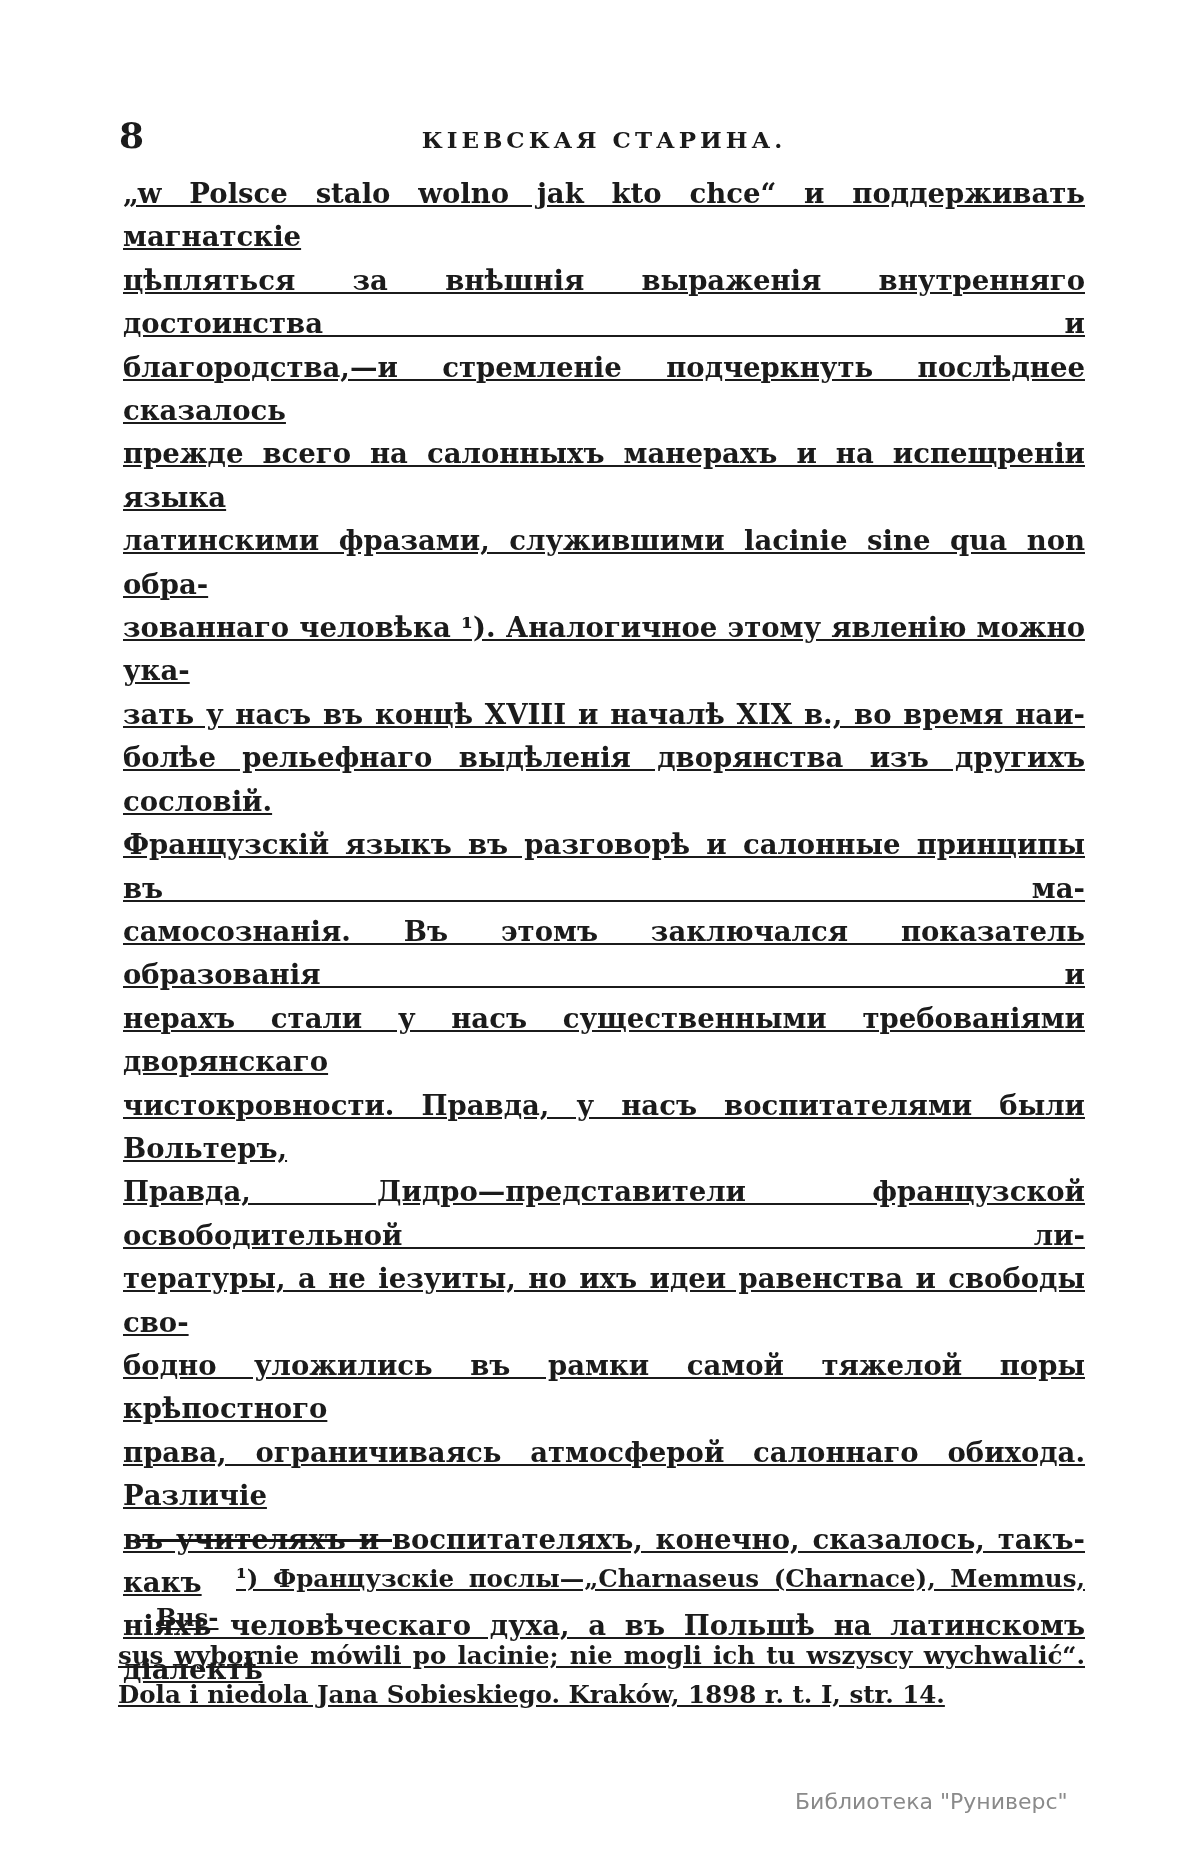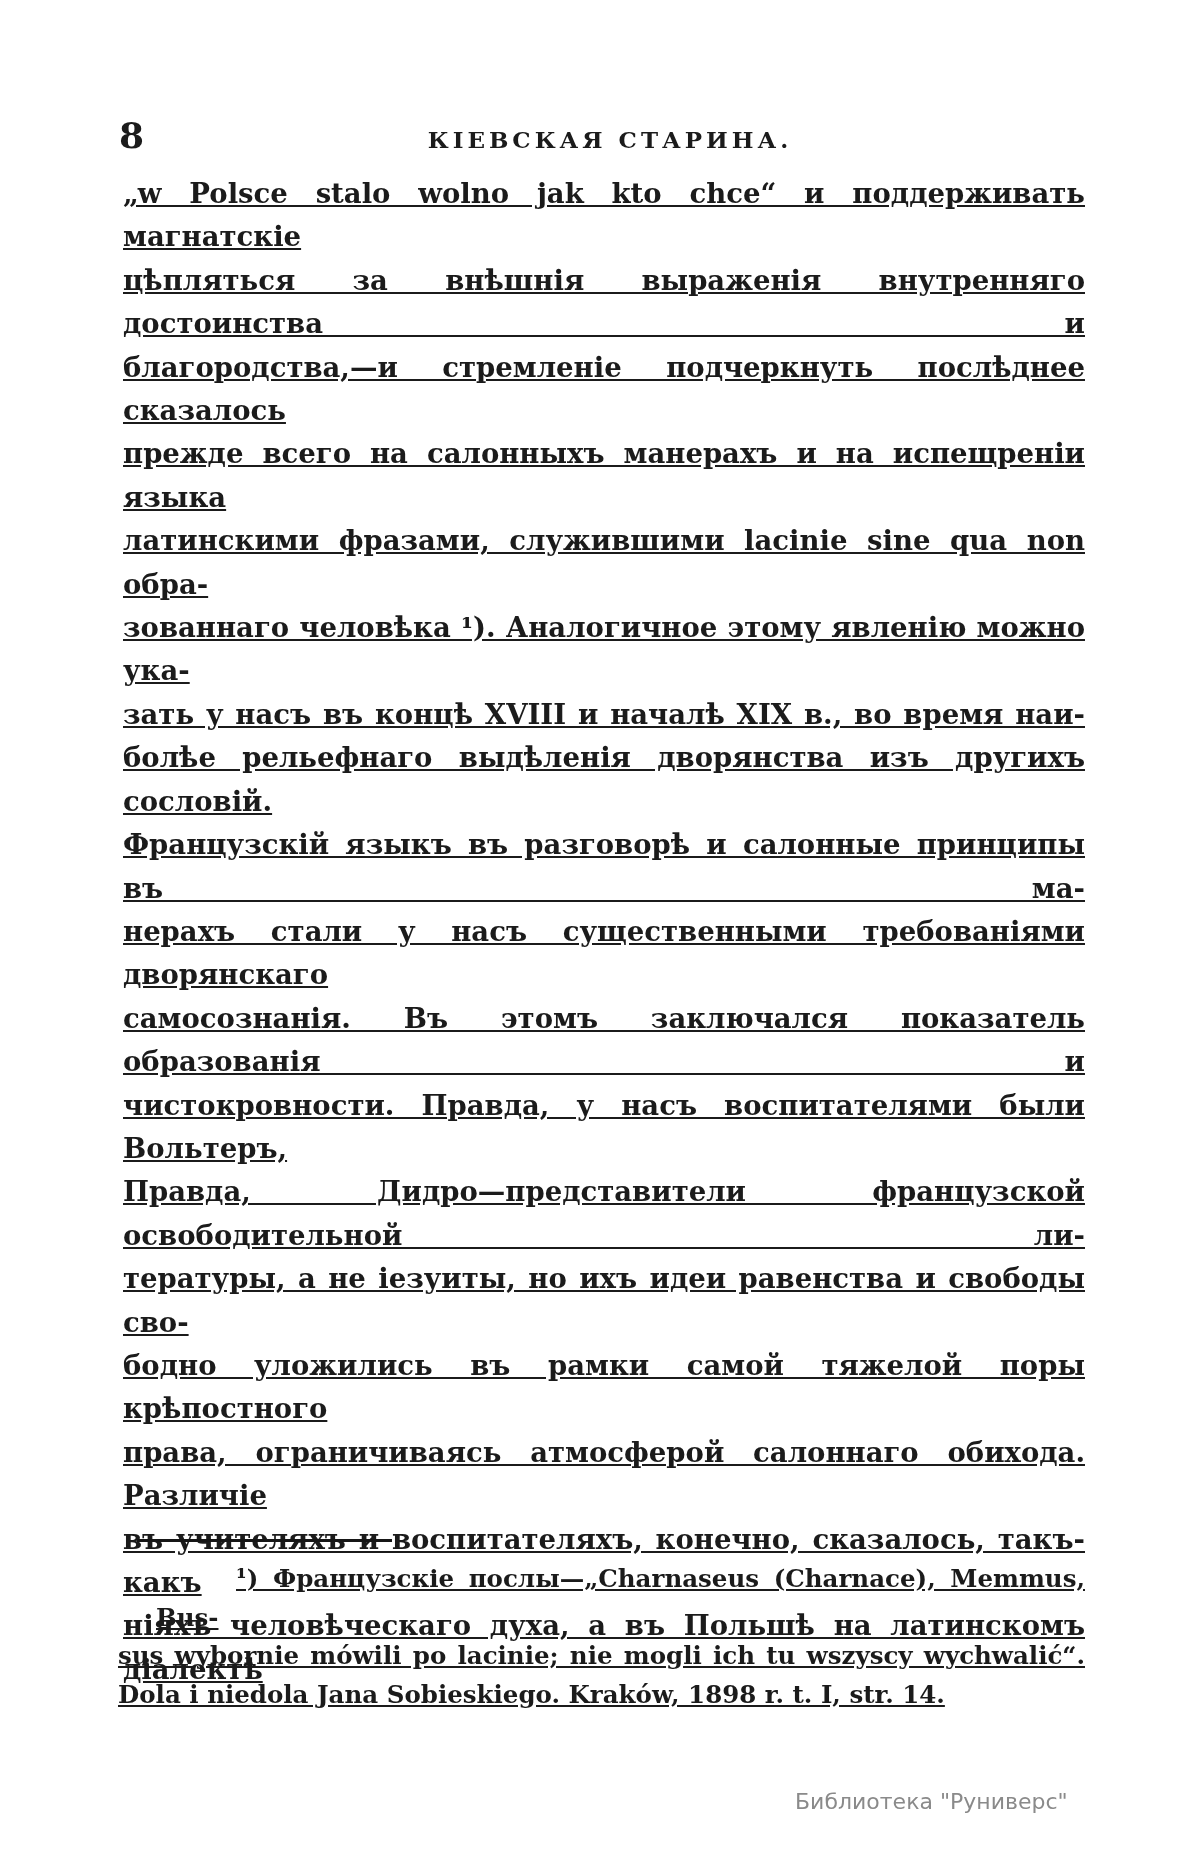--- a/index.html
+++ b/index.html
@@ -9,21 +9,21 @@
     background:#ffffff;
     color:#1b1b1b;
     font-family:"DejaVu Serif","DejaVu Sans",serif;
     overflow:hidden;
   }
   .page-number{
     position:absolute;left:119px;top:114px;
     font-size:36px;font-weight:bold;
   }
   .running-title{
-    position:absolute;left:129px;top:126px;width:962px;
+    position:absolute;left:123px;top:126px;width:962px;
     text-align:center;
     font-size:23px;font-weight:bold;letter-spacing:4px;
     white-space:nowrap;
   }
   .body-text{
     position:absolute;left:123px;top:172px;width:962px;
     font-size:27.5px;line-height:43.4px;font-weight:bold;
   }
   .line{
     text-align:justify;
@@ -61,22 +61,22 @@
       <div class="paragraph">
         <div class="line">„w Polsce stalo wolno jak kto chce“ и поддерживать магнатскіе</div>
         <div class="line">цѣпляться за внѣшнія выраженія внутренняго достоинства и</div>
         <div class="line">благородства,—и стремленіе подчеркнуть послѣднее сказалось</div>
         <div class="line">прежде всего на салонныхъ манерахъ и на испещреніи языка</div>
         <div class="line">латинскими фразами, служившими lacinie sine qua non обра-</div>
         <div class="line">зованнаго человѣка ¹). Аналогичное этому явленію можно ука-</div>
         <div class="line">зать у насъ въ концѣ XVIII и началѣ XIX в., во время наи-</div>
         <div class="line">болѣе рельефнаго выдѣленія дворянства изъ другихъ сословій.</div>
         <div class="line">Французскій языкъ въ разговорѣ и салонные принципы въ ма-</div>
+        <div class="line">самосознанія. Въ этомъ заключался показатель образованія и</div>
         <div class="line">нерахъ стали у насъ существенными требованіями дворянскаго</div>
-        <div class="line">самосознанія. Въ этомъ заключался показатель образованія и</div>
         <div class="line">чистокровности. Правда, у насъ воспитателями были Вольтеръ,</div>
         <div class="line">Правда, Дидро—представители французской освободительной ли-</div>
         <div class="line">тературы, а не іезуиты, но ихъ идеи равенства и свободы сво-</div>
         <div class="line">бодно уложились въ рамки самой тяжелой поры крѣпостного</div>
         <div class="line">права, ограничиваясь атмосферой салоннаго обихода. Различіе</div>
         <div class="line">въ учителяхъ и воспитателяхъ, конечно, сказалось, такъ-какъ</div>
         <div class="line">ніяхъ человѣческаго духа, а въ Польшѣ на латинскомъ діалектѣ</div>
       </div>
     </div>
 

